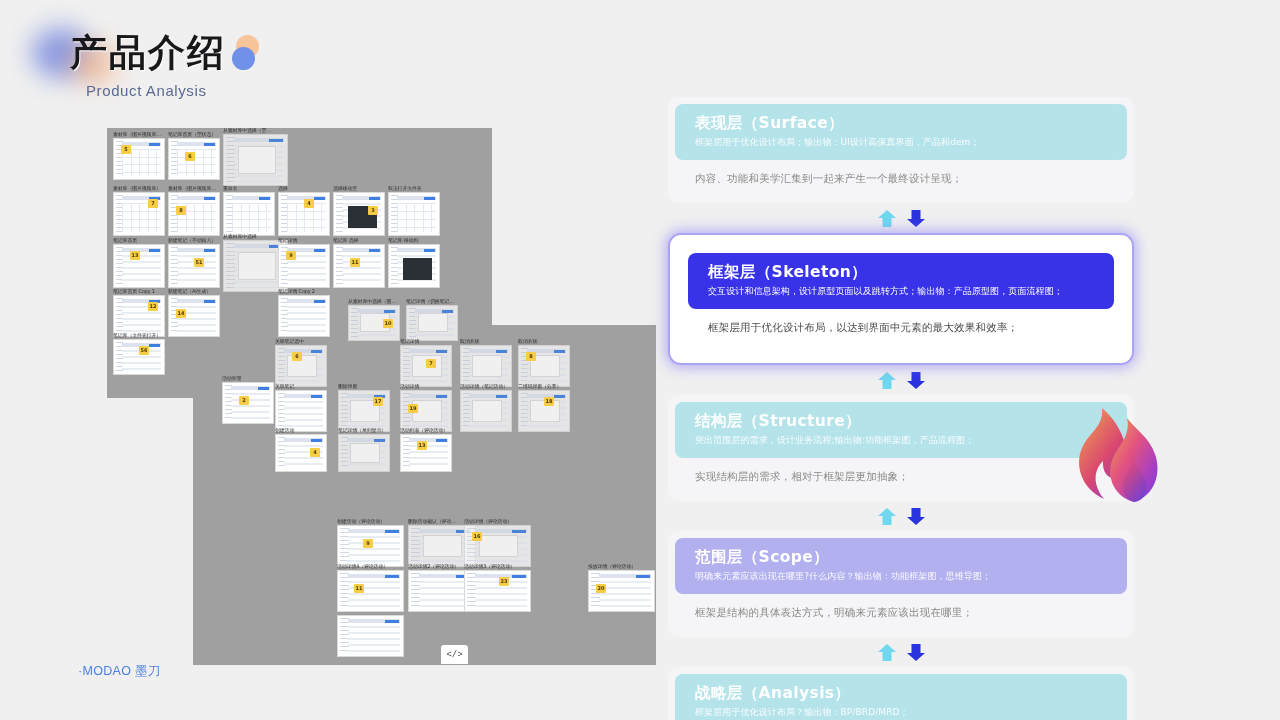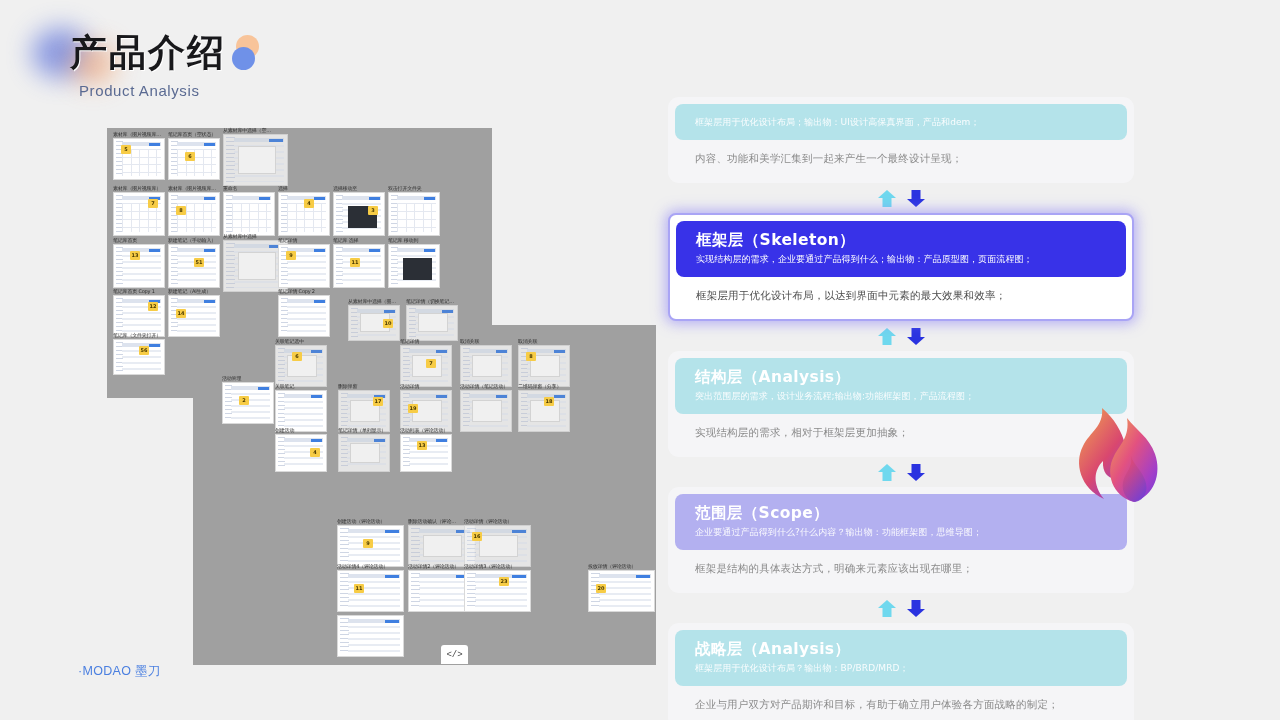--- a/index.html
+++ b/index.html
@@ -24,21 +24,21 @@
     font-family: "DejaVu Sans", "Liberation Sans", sans-serif;
     font-size: 37px; font-weight: 700; color: #18181b;
     letter-spacing: 2px; line-height: 46px;
     text-shadow: 1px 1px 0 #ffffff;
   }
   .title-dots { position: relative; width: 34px; height: 46px; margin-left: 4px; }
   .dot { position: absolute; border-radius: 50%; }
   .dot-peach { width: 23px; height: 23px; background: #f8c49a; left: 6px; top: 5px; }
   .dot-blue  { width: 23px; height: 23px; background: #6f91e8; left: 2px; top: 17px; }
   .title-en {
-    margin-top: 6px; margin-left: 9px;
+    margin-top: 6px; margin-left: 16px;
     font-size: 15px; color: #5a6a92; letter-spacing: .6px;
     font-family: "Liberation Sans", sans-serif;
   }
 
   
   .board { position: absolute; }
   .panel { position: absolute; background: #a0a0a0; }
   .panel-a { left: 107px; top: 128px;  width: 385px; height: 270px; }
   .panel-b { left: 193px; top: 325px;  width: 463px; height: 340px; }
 
@@ -113,23 +113,23 @@
 
   
   .head-cyan   { background: #b4e3ea; }
   .head-purple { background: #b3b0f0; }
   .head-blue   { background: #3832e8; }
 
   
   .card-outer.highlight {
     background: #ffffff;
     border: 2px solid #a9a4f5;
-    border-radius: 8px;
+    border-radius: 13px;
     box-shadow: 0 0 13px 3px rgba(134,124,246,.55);
-    padding: 6px;
+    padding: 18px;
   }
   .card-outer.highlight .card-head .h-sub { opacity: 1; }
   .card-outer.highlight .card-body { color: #4c4c4c; font-weight: 400; }
 
   
   .arrows {
     display: flex; justify-content: center; align-items: center;
     gap: 9px; height: 30px;
   }
   .arrow { width: 20px; height: 19px; display: block; }
@@ -499,78 +499,79 @@
           <span class="wf-blue" style="right:4px;top:4px;width:22%"></span>
         </div>
       </div>
     <div class="code-tab">&lt;/&gt;</div>
   </div>
   <div class="modao">·MODAO 墨刀</div>
 
   <div class="cards" id="cards">
       <div class="card-outer">
         <div class="card-head head-cyan">
+          <div class="h-title">表现层（Surface）</div>
           <div class="h-sub">框架层用于优化设计布局；输出物：UI设计高保真界面，产品和dem；</div>
         </div>
         <div class="card-body">内容、功能和美学汇集到一起来产生一个最终设计呈现；</div>
       </div>
       <div class="arrows">
         <span>
           <svg class="arrow" viewBox="0 0 20 19">
             <path d="M10 1 L19 9 L14.5 9 L14.5 18 L5.5 18 L5.5 9 L1 9 Z" fill="#6fd8ee"></path>
           </svg>
         </span>
         <span>
           <svg class="arrow" viewBox="0 0 20 19">
             <path d="M10 18 L19 10 L14.5 10 L14.5 1 L5.5 1 L5.5 10 L1 10 Z" fill="#2a33e0"></path>
           </svg>
         </span>
       </div>
       <div class="card-outer highlight">
         <div class="card-head head-blue">
           <div class="h-title">框架层（Skeleton）</div>
-          <div class="h-sub">实现结构层的需求，企业要通过产品得到什么；输出物：产品原型图，页面流程图；</div>
+          <div class="h-sub">交互设计和信息架构，设计原型页面以及跳转方式；输出物：产品原型图，页面流程图；</div>
         </div>
         <div class="card-body">框架层用于优化设计布局，以达到界面中元素的最大效果和效率；</div>
       </div>
       <div class="arrows">
         <span>
           <svg class="arrow" viewBox="0 0 20 19">
             <path d="M10 1 L19 9 L14.5 9 L14.5 18 L5.5 18 L5.5 9 L1 9 Z" fill="#6fd8ee"></path>
           </svg>
         </span>
         <span>
           <svg class="arrow" viewBox="0 0 20 19">
             <path d="M10 18 L19 10 L14.5 10 L14.5 1 L5.5 1 L5.5 10 L1 10 Z" fill="#2a33e0"></path>
           </svg>
         </span>
       </div>
       <div class="card-outer">
         <div class="card-head head-cyan">
-          <div class="h-title">结构层（Analysis）</div>
+          <div class="h-title">结构层（Structure）</div>
           <div class="h-sub">突出范围层的需求，设计业务流程;输出物:功能框架图，产品流程图；</div>
         </div>
         <div class="card-body">实现结构层的需求，相对于框架层更加抽象；</div>
       </div>
       <div class="arrows">
         <span>
           <svg class="arrow" viewBox="0 0 20 19">
             <path d="M10 1 L19 9 L14.5 9 L14.5 18 L5.5 18 L5.5 9 L1 9 Z" fill="#6fd8ee"></path>
           </svg>
         </span>
         <span>
           <svg class="arrow" viewBox="0 0 20 19">
             <path d="M10 18 L19 10 L14.5 10 L14.5 1 L5.5 1 L5.5 10 L1 10 Z" fill="#2a33e0"></path>
           </svg>
         </span>
       </div>
       <div class="card-outer">
         <div class="card-head head-purple">
           <div class="h-title">范围层（Scope）</div>
-          <div class="h-sub">企业要通过产品得到什么?什么内容？输出物：功能框架图，思维导图；</div>
+          <div class="h-sub">明确来元素应该出现在哪里?什么内容？输出物：功能框架图，思维导图；</div>
         </div>
         <div class="card-body">框架是结构的具体表达方式，明确来元素应该出现在哪里；</div>
       </div>
       <div class="arrows">
         <span>
           <svg class="arrow" viewBox="0 0 20 19">
             <path d="M10 1 L19 9 L14.5 9 L14.5 18 L5.5 18 L5.5 9 L1 9 Z" fill="#6fd8ee"></path>
           </svg>
         </span>
         <span>

